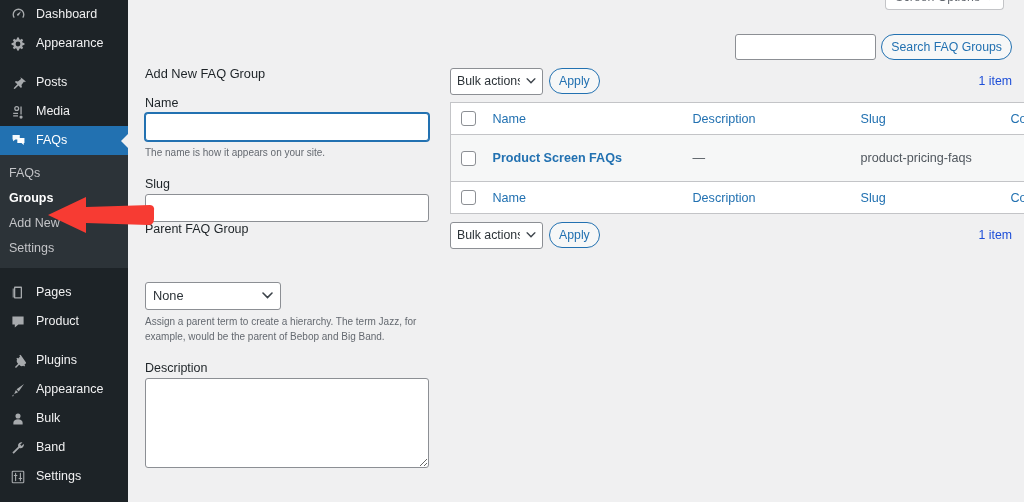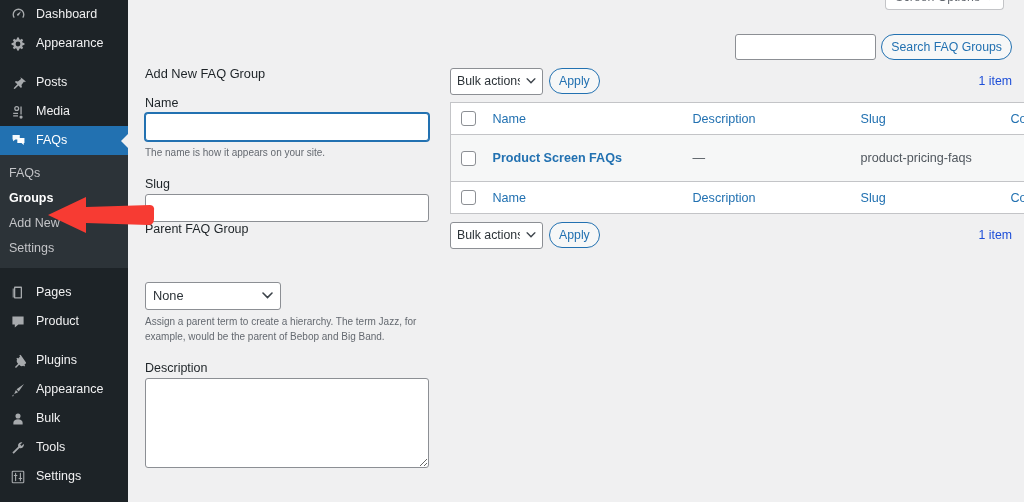--- a/index.html
+++ b/index.html
@@ -399,21 +399,21 @@
       </span>
       <span class="mlabel">Bulk</span>
     </div>
 
     <div class="menu-item">
       <span class="ico">
         <svg width="16" height="16" viewBox="0 0 20 20" fill="#a7aaad">
             <path d="M15.6 3.1a4.3 4.3 0 00-5.4 5.4L3 15.7l1.6 1.6 7.2-7.2a4.3 4.3 0 005.4-5.4L14.4 7.4 12.7 5.7z"></path>
           </svg>
       </span>
-      <span class="mlabel">Tools</span>
+      <span class="mlabel">Band</span>
     </div>
 
     <div class="menu-item">
       <span class="ico">
         <svg width="16" height="16" viewBox="0 0 20 20" fill="none" stroke="#a7aaad" stroke-width="1.4">
             <rect x="2.8" y="2.8" width="14.4" height="14.4" rx="1"></rect>
             <path d="M7 5.5v9M13 5.5v9" stroke-linecap="round"></path>
             <path d="M5.4 8.2h3.2M11.4 11.8h3.2" stroke-linecap="round"></path>
           </svg>
       </span>

